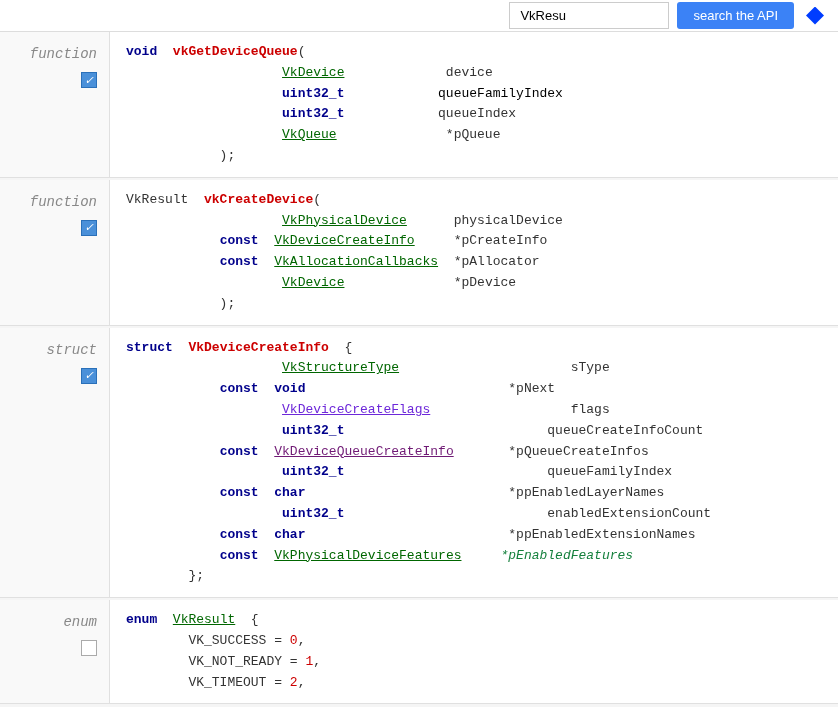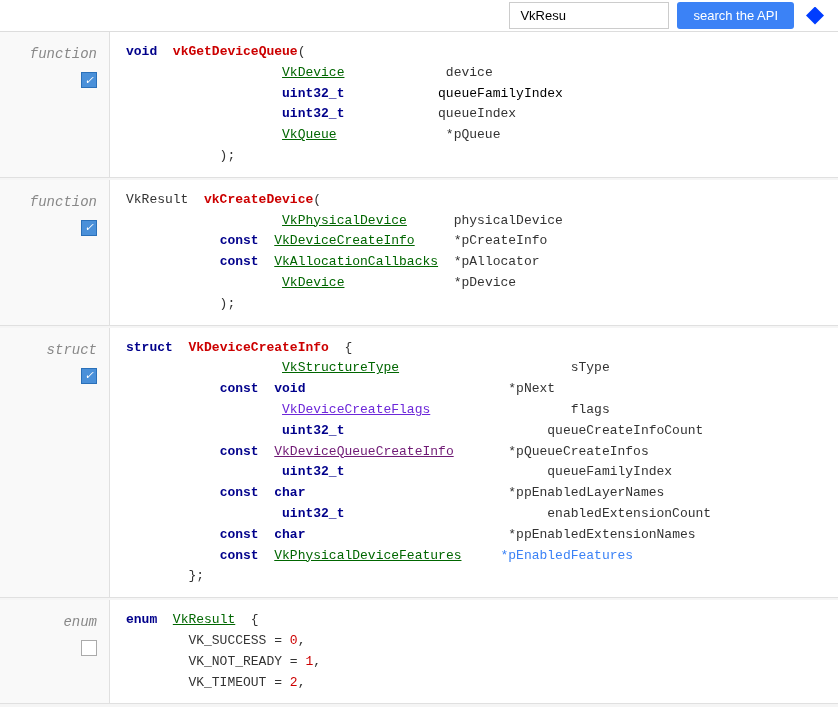--- a/index.html
+++ b/index.html
@@ -190,21 +190,21 @@
         <span class="code-line"><span style="color: rgb(0, 0, 139); font-weight: bold;">struct</span><span style="color: rgb(51, 51, 51);">  </span><span style="color: rgb(204, 0, 0); font-weight: bold;">VkDeviceCreateInfo</span><span style="color: rgb(51, 51, 51);">  {</span></span>
         <span class="code-line"><span style="color: rgb(51, 51, 51);">                    </span><span style="color: rgb(0, 102, 0); text-decoration: underline; cursor: pointer;">VkStructureType</span><span style="color: rgb(51, 51, 51);">                      sType</span></span>
         <span class="code-line"><span style="color: rgb(51, 51, 51);">            </span><span style="color: rgb(0, 0, 139); font-weight: bold;">const</span><span style="color: rgb(51, 51, 51);">  </span><span style="color: rgb(0, 0, 139); font-weight: bold;">void</span><span style="color: rgb(51, 51, 51);">                          *pNext</span></span>
         <span class="code-line"><span style="color: rgb(51, 51, 51);">                    </span><span style="color: #6d28d9; text-decoration: underline; cursor: pointer;">VkDeviceCreateFlags</span><span style="color: rgb(51, 51, 51);">                  flags</span></span>
         <span class="code-line"><span style="color: rgb(51, 51, 51);">                    </span><span style="color: rgb(0, 0, 139); font-weight: bold;">uint32_t</span><span style="color: rgb(51, 51, 51);">                          queueCreateInfoCount</span></span>
         <span class="code-line"><span style="color: rgb(51, 51, 51);">            </span><span style="color: rgb(0, 0, 139); font-weight: bold;">const</span><span style="color: rgb(51, 51, 51);">  </span><span style="color: #701a75; text-decoration: underline; cursor: pointer;">VkDeviceQueueCreateInfo</span><span style="color: rgb(51, 51, 51);">       *pQueueCreateInfos</span></span>
         <span class="code-line"><span style="color: rgb(51, 51, 51);">                    </span><span style="color: rgb(0, 0, 139); font-weight: bold;">uint32_t</span><span style="color: rgb(51, 51, 51);">                          queueFamilyIndex</span></span>
         <span class="code-line"><span style="color: rgb(51, 51, 51);">            </span><span style="color: rgb(0, 0, 139); font-weight: bold;">const</span><span style="color: rgb(51, 51, 51);">  </span><span style="color: rgb(0, 0, 139); font-weight: bold;">char</span><span style="color: rgb(51, 51, 51);">                          *ppEnabledLayerNames</span></span>
         <span class="code-line"><span style="color: rgb(51, 51, 51);">                    </span><span style="color: rgb(0, 0, 139); font-weight: bold;">uint32_t</span><span style="color: rgb(51, 51, 51);">                          enabledExtensionCount</span></span>
         <span class="code-line"><span style="color: rgb(51, 51, 51);">            </span><span style="color: rgb(0, 0, 139); font-weight: bold;">const</span><span style="color: rgb(51, 51, 51);">  </span><span style="color: rgb(0, 0, 139); font-weight: bold;">char</span><span style="color: rgb(51, 51, 51);">                          *ppEnabledExtensionNames</span></span>
-        <span class="code-line"><span style="color: rgb(51, 51, 51);">            </span><span style="color: rgb(0, 0, 139); font-weight: bold;">const</span><span style="color: rgb(51, 51, 51);">  </span><span style="color: rgb(0, 102, 0); text-decoration: underline; cursor: pointer;">VkPhysicalDeviceFeatures</span><span style="color: #3b82f6;">     *pEnabledFeatures</span></span>
+        <span class="code-line"><span style="color: rgb(51, 51, 51);">            </span><span style="color: rgb(0, 0, 139); font-weight: bold;">const</span><span style="color: rgb(51, 51, 51);">  </span><span style="color: rgb(0, 102, 0); text-decoration: underline; cursor: pointer;">VkPhysicalDeviceFeatures</span><span style="color: #15803d; font-style: italic;">     *pEnabledFeatures</span></span>
         <span class="code-line"><span style="color: rgb(51, 51, 51);">        };</span></span>
       </div>
     </div>
     <div class="section">
       <div class="section-tag">
         <span class="tag-label">enum</span>
         <div class="checkbox"></div>
       </div>
       <div class="section-body">
         <span class="code-line"><span style="color: rgb(0, 0, 139); font-weight: bold;">enum</span><span style="color: rgb(51, 51, 51);">  </span><span style="color: rgb(0, 102, 0); text-decoration: underline; cursor: pointer;">VkResult</span><span style="color: rgb(51, 51, 51);">  {</span></span>

